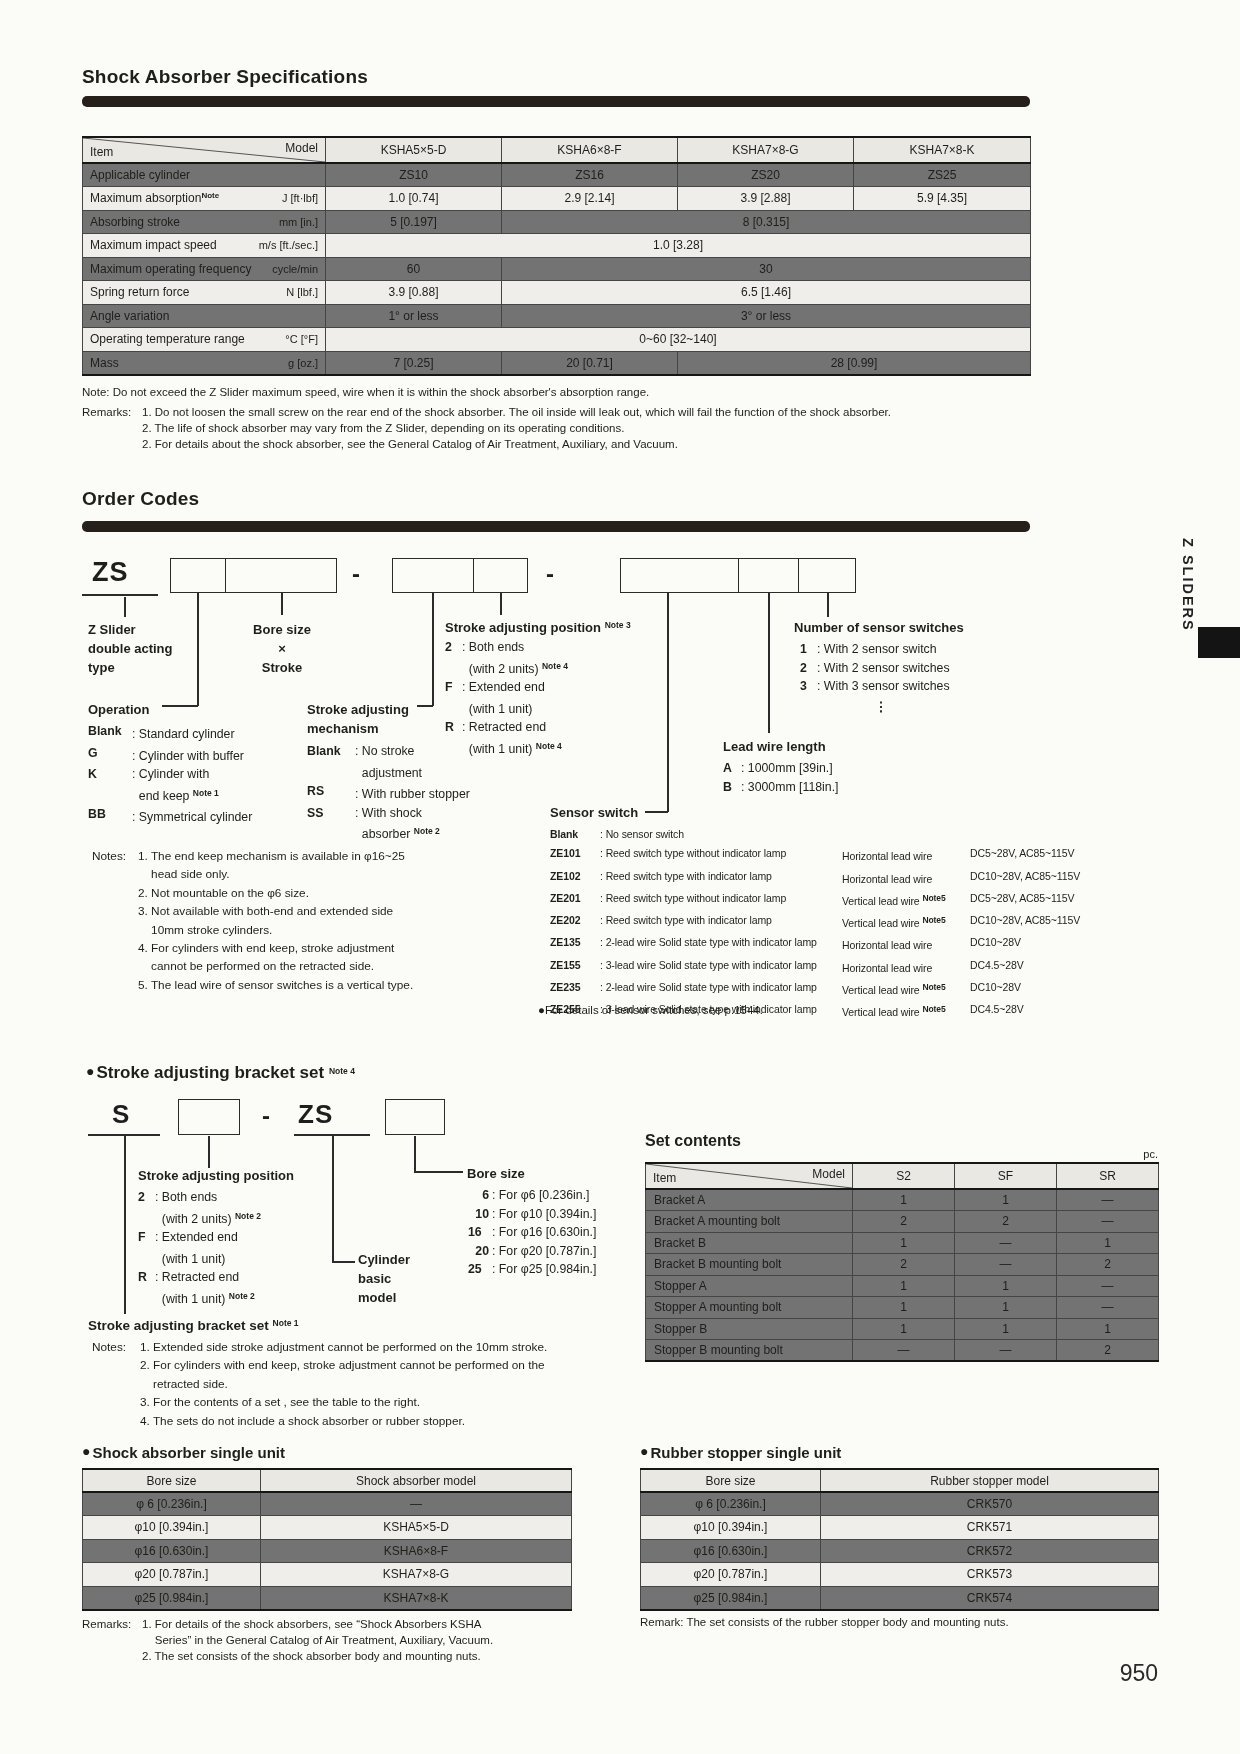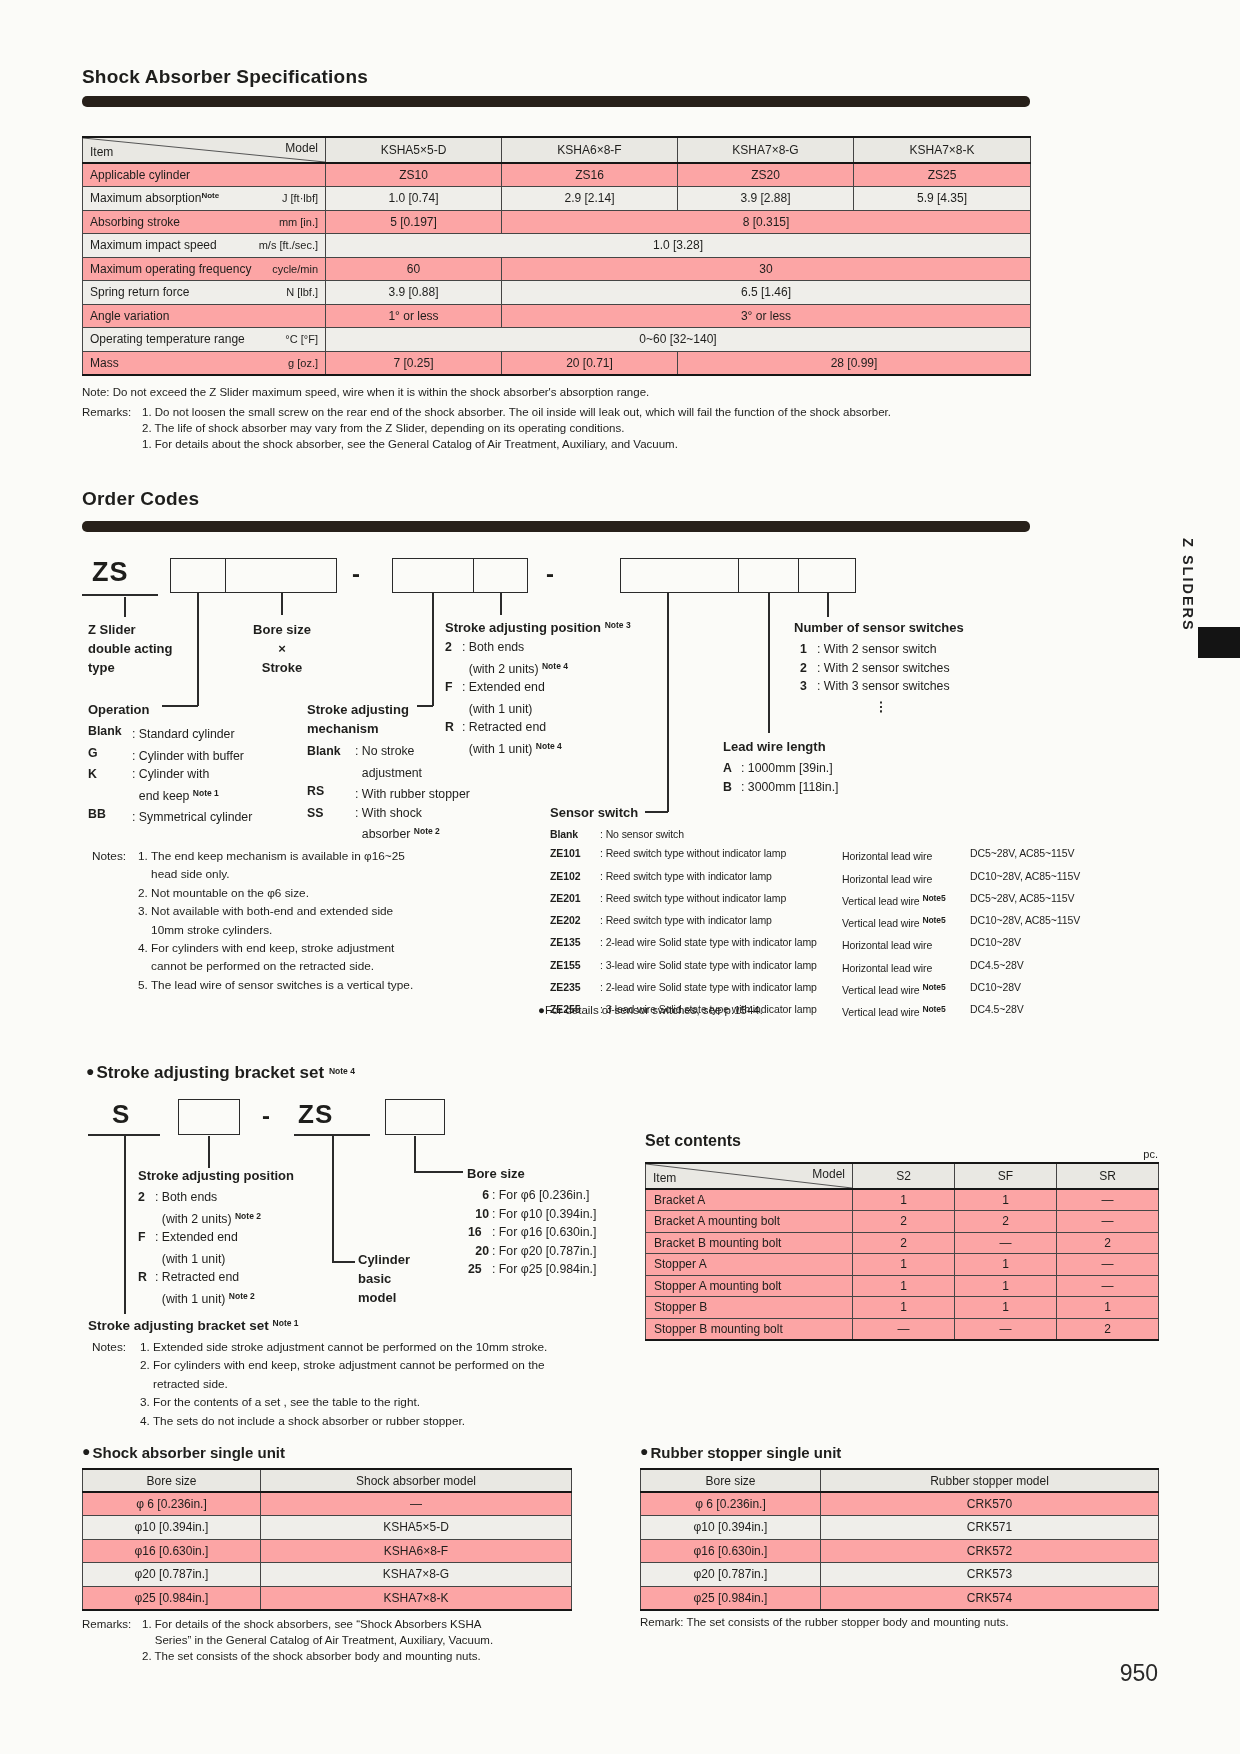--- a/index.html
+++ b/index.html
@@ -37,21 +37,21 @@
 .sfoot{position:absolute;font-size:11.5px}
 
 .notes{position:absolute;display:flex;font-size:11.8px;line-height:18.4px}
 .notes .nlbl{flex:0 0 46px}
 .notes .ni{white-space:pre}
 .remarks{position:absolute;display:flex;font-size:11.5px;line-height:16.2px}
 .remarks .rlbl{flex:0 0 60px}
 .remarks .ri{white-space:pre}
 .noteline{position:absolute;font-size:11.5px}
 
-table.dt{position:absolute;border-collapse:collapse;table-layout:fixed;background:#fca5a5;font-size:12px;border-top:2.4px solid #161616;border-bottom:2.4px solid #161616}
+table.dt{position:absolute;border-collapse:collapse;table-layout:fixed;background:#737373;font-size:12px;border-top:2.4px solid #161616;border-bottom:2.4px solid #161616}
 table.dt td,table.dt th{border:1px solid #454545;text-align:center;padding:1px 4px;font-weight:normal;overflow:hidden}
 table.dt tr.hdr{background:#e9e8e3}
 table.dt tr.hdr th{border-bottom:2px solid #161616}
 table.dt tr.alt{background:#efeeea}
 .bd{font-weight:bold}
 .spec tr.hdr th{height:26px}
 .spec td{height:23.5px}
 .spec .icell{text-align:left;padding:0 7px}
 .spec .iflex{display:flex;justify-content:space-between;align-items:baseline}
 .spec .un{font-size:11px;padding-left:4px}
@@ -196,21 +196,21 @@
     </tr>
   </tbody>
     </table>
 
   <div class="noteline" style="left:82px;top:386px">Note: Do not exceed the Z Slider maximum speed, wire when it is within the shock absorber's absorption range.</div>
   <div class="remarks" style="left:82px;top:404px;width:960px">
     <div class="rlbl">Remarks:</div>
     <div>
       <div class="ri">1. Do not loosen the small screw on the rear end of the shock absorber. The oil inside will leak out, which will fail the function of the shock absorber.</div>
       <div class="ri">2. The life of shock absorber may vary from the Z Slider, depending on its operating conditions.</div>
-      <div class="ri">1. For details about the shock absorber, see the General Catalog of Air Treatment, Auxiliary, and Vacuum.</div>
+      <div class="ri">2. For details about the shock absorber, see the General Catalog of Air Treatment, Auxiliary, and Vacuum.</div>
     </div>
   </div>
 
   <div class="sec-title" style="left:82px;top:488px">Order Codes</div>
   <div class="sec-bar" style="left:82px;top:521px;width:948px"></div>
 
   <div class="bigcode" style="left:92px;top:557px">ZS</div>
   <div class="rule" style="left:82px;top:594px;width:76px"></div>
   <div class="obox" style="left:170px;top:558px;width:167px;height:35px">
       <div class="dv" style="width:55px"></div>
@@ -465,20 +465,26 @@
           <td>1</td>
           <td>—</td>
         </tr>
     <tr>
           <td class="icell">Bracket A mounting bolt</td>
           <td>2</td>
           <td>2</td>
           <td>—</td>
         </tr>
     <tr>
+          <td class="icell">Bracket B</td>
+          <td>1</td>
+          <td>—</td>
+          <td>1</td>
+        </tr>
+    <tr>
           <td class="icell">Bracket B mounting bolt</td>
           <td>2</td>
           <td>—</td>
           <td>2</td>
         </tr>
     <tr>
           <td class="icell">Stopper A</td>
           <td>1</td>
           <td>1</td>
           <td>—</td>

